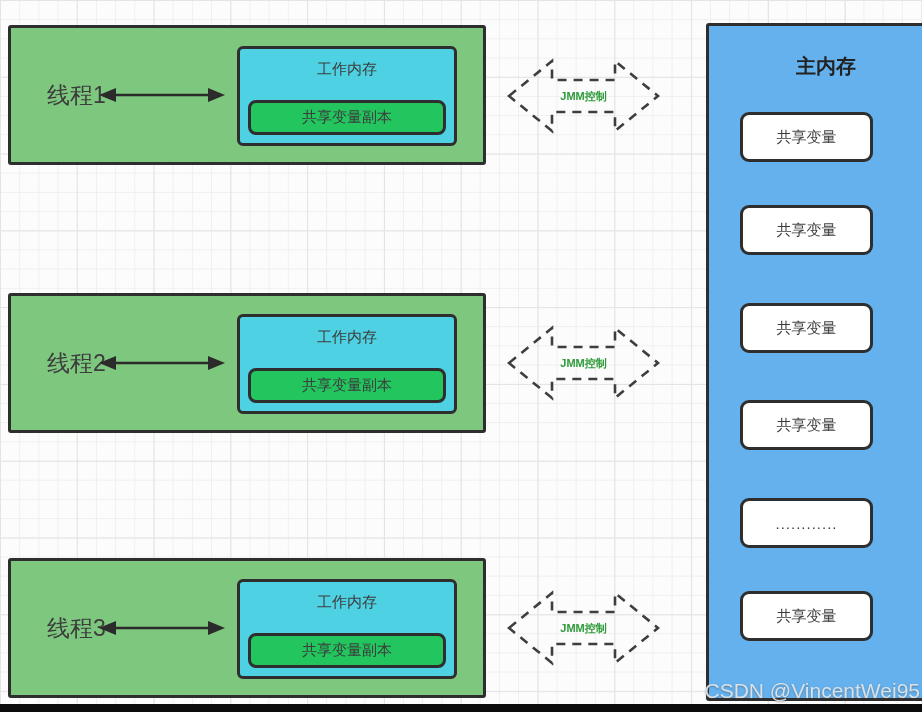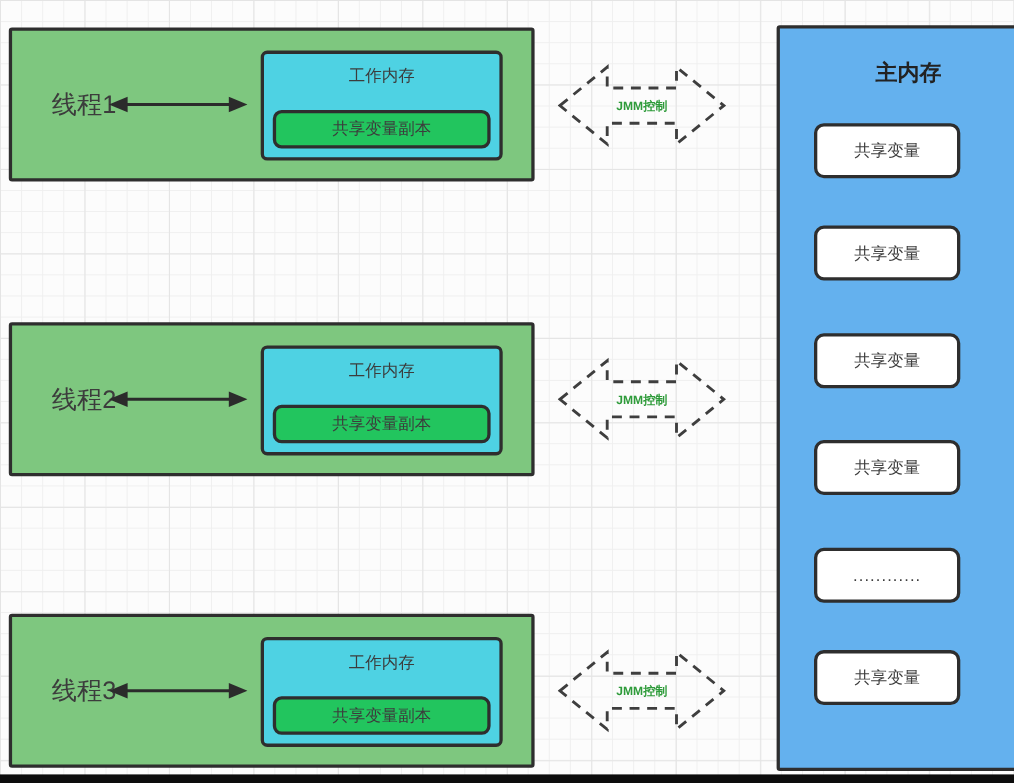--- a/index.html
+++ b/index.html
@@ -249,15 +249,16 @@
   <div class="main-mem">
     <div class="main-mem-title">主内存</div>
     <div class="mem-slot s0">共享变量</div>
     <div class="mem-slot s1">共享变量</div>
     <div class="mem-slot s2">共享变量</div>
     <div class="mem-slot s3">共享变量</div>
     <div class="mem-slot s4">............</div>
     <div class="mem-slot s5">共享变量</div>
   </div>
 
+  <div class="watermark">CSDN @VincentWei95</div>
   <div class="bottom-bar"></div>
 
 </div>
 
 </body></html>

